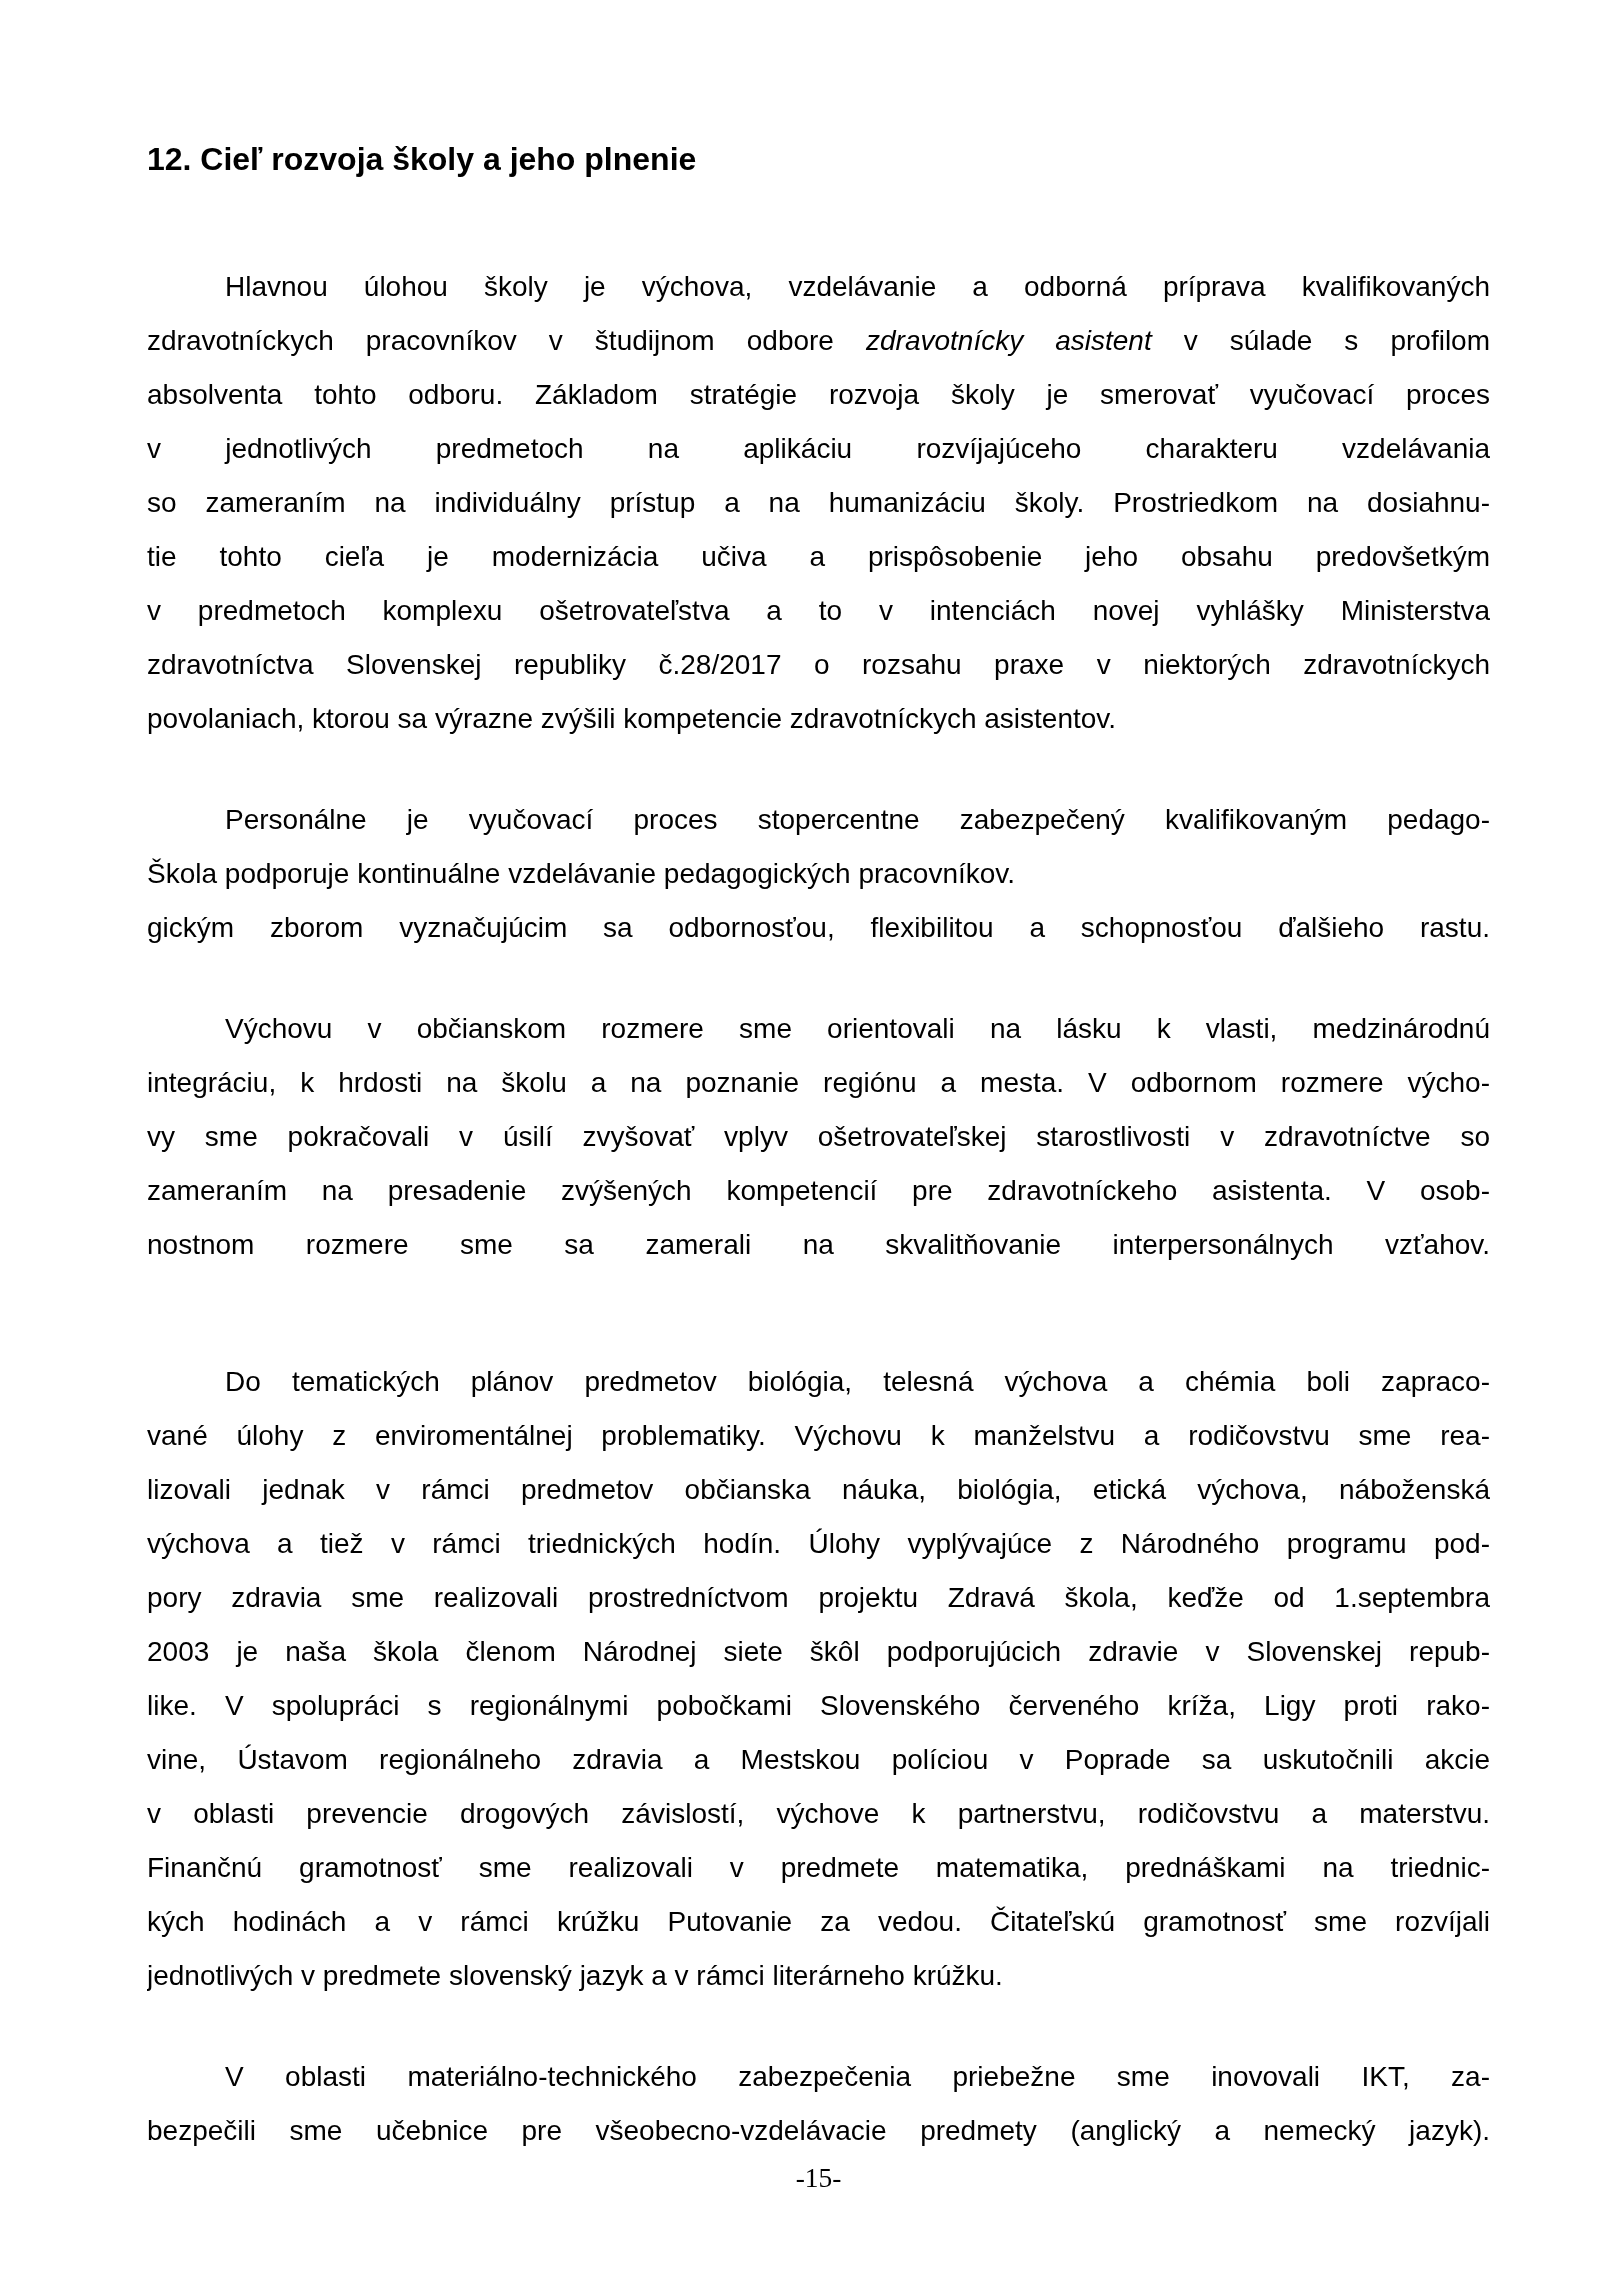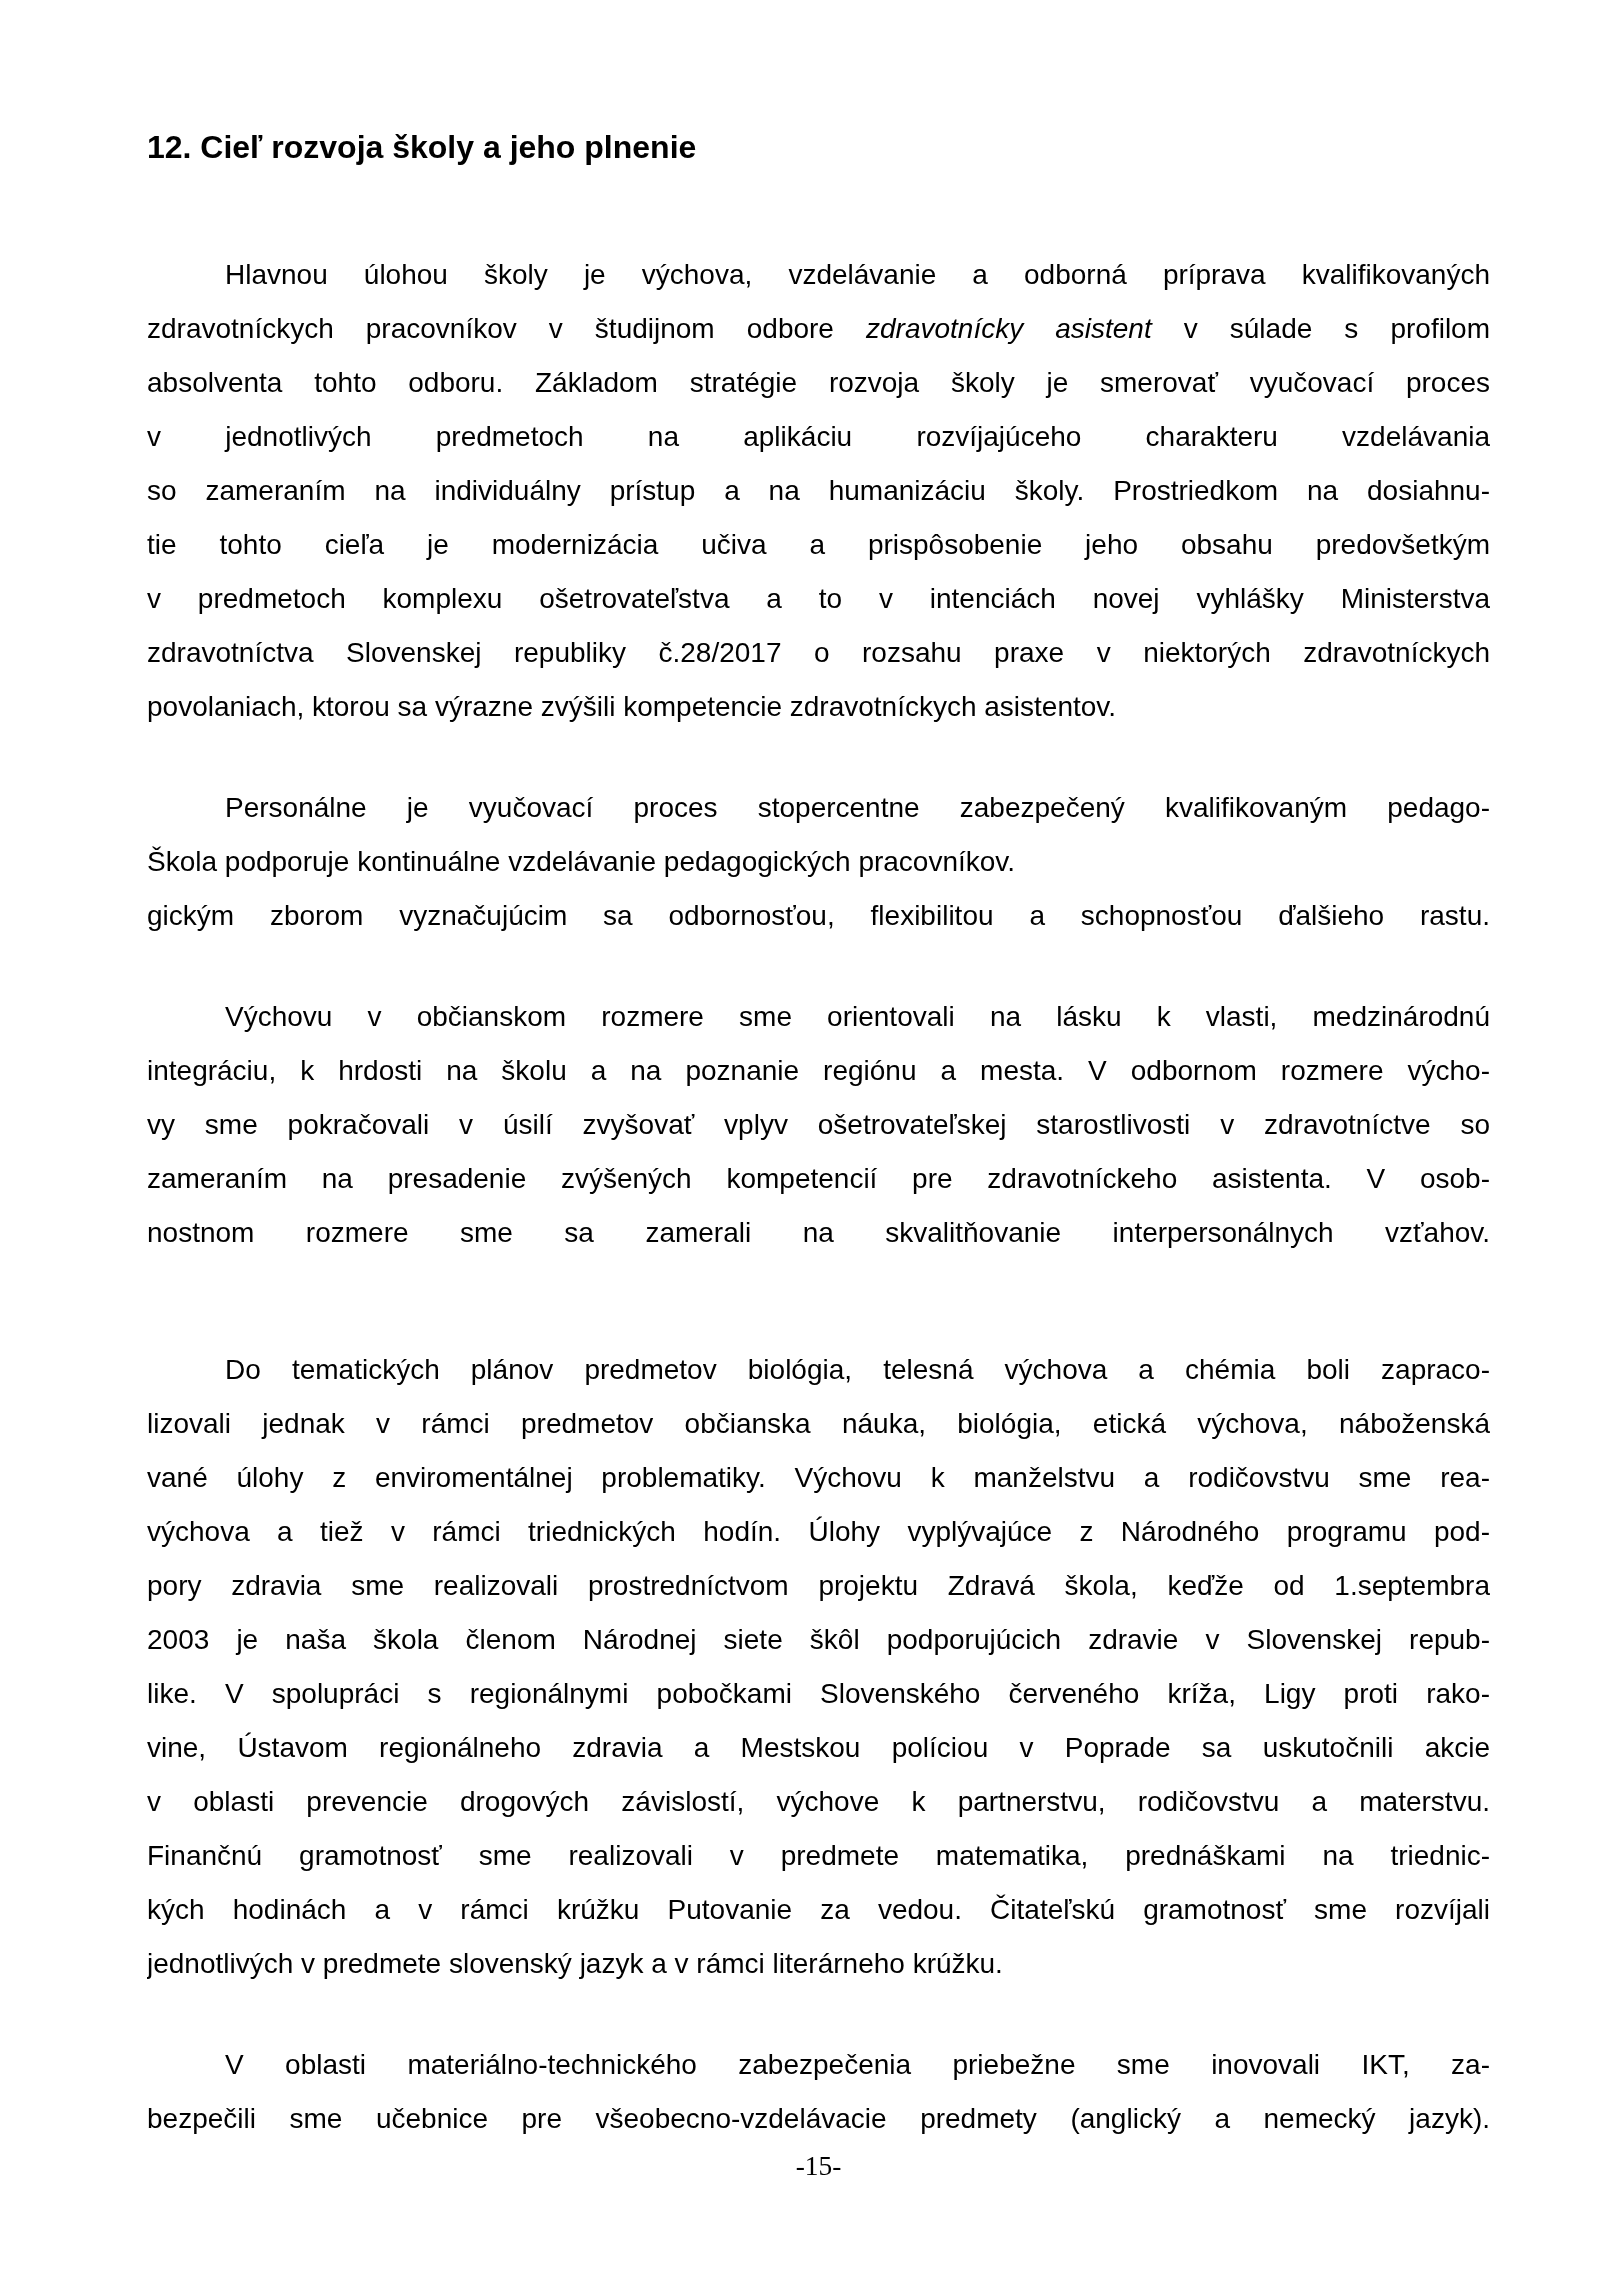--- a/index.html
+++ b/index.html
@@ -12,21 +12,21 @@
     width: 1621px;
     height: 2293px;
     background: #ffffff;
     color: #000000;
     font-family: "Liberation Sans", "DejaVu Sans", sans-serif;
     overflow: hidden;
   }
   .content {
     position: absolute;
     left: 147px;
-    top: 120px;
+    top: 132px;
     width: 1343px;
   }
   .heading {
     font-weight: bold;
     font-size: 32px;
     line-height: 54px;
     margin: 0 0 74px 0;
     text-align: left;
   }
   .heading .heading-title {
@@ -93,22 +93,22 @@
         </div>
         <div class="para">
           <div class="line indent"><span>Výchovu v občianskom rozmere sme orientovali na lásku k vlasti, medzinárodnú</span></div>
           <div class="line"><span>integráciu, k hrdosti na školu a na poznanie regiónu a mesta. V odbornom rozmere výcho-</span></div>
           <div class="line"><span>vy sme pokračovali v úsilí zvyšovať vplyv ošetrovateľskej starostlivosti v zdravotníctve so</span></div>
           <div class="line"><span>zameraním na presadenie zvýšených kompetencií pre zdravotníckeho asistenta. V osob-</span></div>
           <div class="line"><span>nostnom rozmere sme sa zamerali na skvalitňovanie interpersonálnych vzťahov.</span></div>
         </div>
         <div class="para extra-space">
           <div class="line indent"><span>Do tematických plánov predmetov biológia, telesná výchova a chémia boli zapraco-</span></div>
+          <div class="line"><span>vané úlohy z enviromentálnej problematiky. Výchovu k manželstvu a rodičovstvu sme rea-</span></div>
           <div class="line"><span>lizovali jednak v rámci predmetov občianska náuka, biológia, etická výchova, náboženská</span></div>
-          <div class="line"><span>vané úlohy z enviromentálnej problematiky. Výchovu k manželstvu a rodičovstvu sme rea-</span></div>
           <div class="line"><span>výchova a tiež v rámci triednických hodín. Úlohy vyplývajúce z Národného programu pod-</span></div>
           <div class="line"><span>pory zdravia sme realizovali prostredníctvom projektu Zdravá škola, keďže od 1.septembra</span></div>
           <div class="line"><span>2003 je naša škola členom Národnej siete škôl podporujúcich zdravie v Slovenskej repub-</span></div>
           <div class="line"><span>like. V spolupráci s regionálnymi pobočkami Slovenského červeného kríža, Ligy proti rako-</span></div>
           <div class="line"><span>vine, Ústavom regionálneho zdravia a Mestskou políciou v Poprade sa uskutočnili akcie</span></div>
           <div class="line"><span>v oblasti prevencie drogových závislostí, výchove k partnerstvu, rodičovstvu a materstvu.</span></div>
           <div class="line"><span>Finančnú gramotnosť sme realizovali v predmete matematika, prednáškami na triednic-</span></div>
           <div class="line"><span>kých hodinách a v rámci krúžku Putovanie za vedou. Čitateľskú gramotnosť sme rozvíjali</span></div>
           <div class="line no-stretch"><span>jednotlivých v predmete slovenský jazyk a v rámci literárneho krúžku.</span></div>
         </div>

